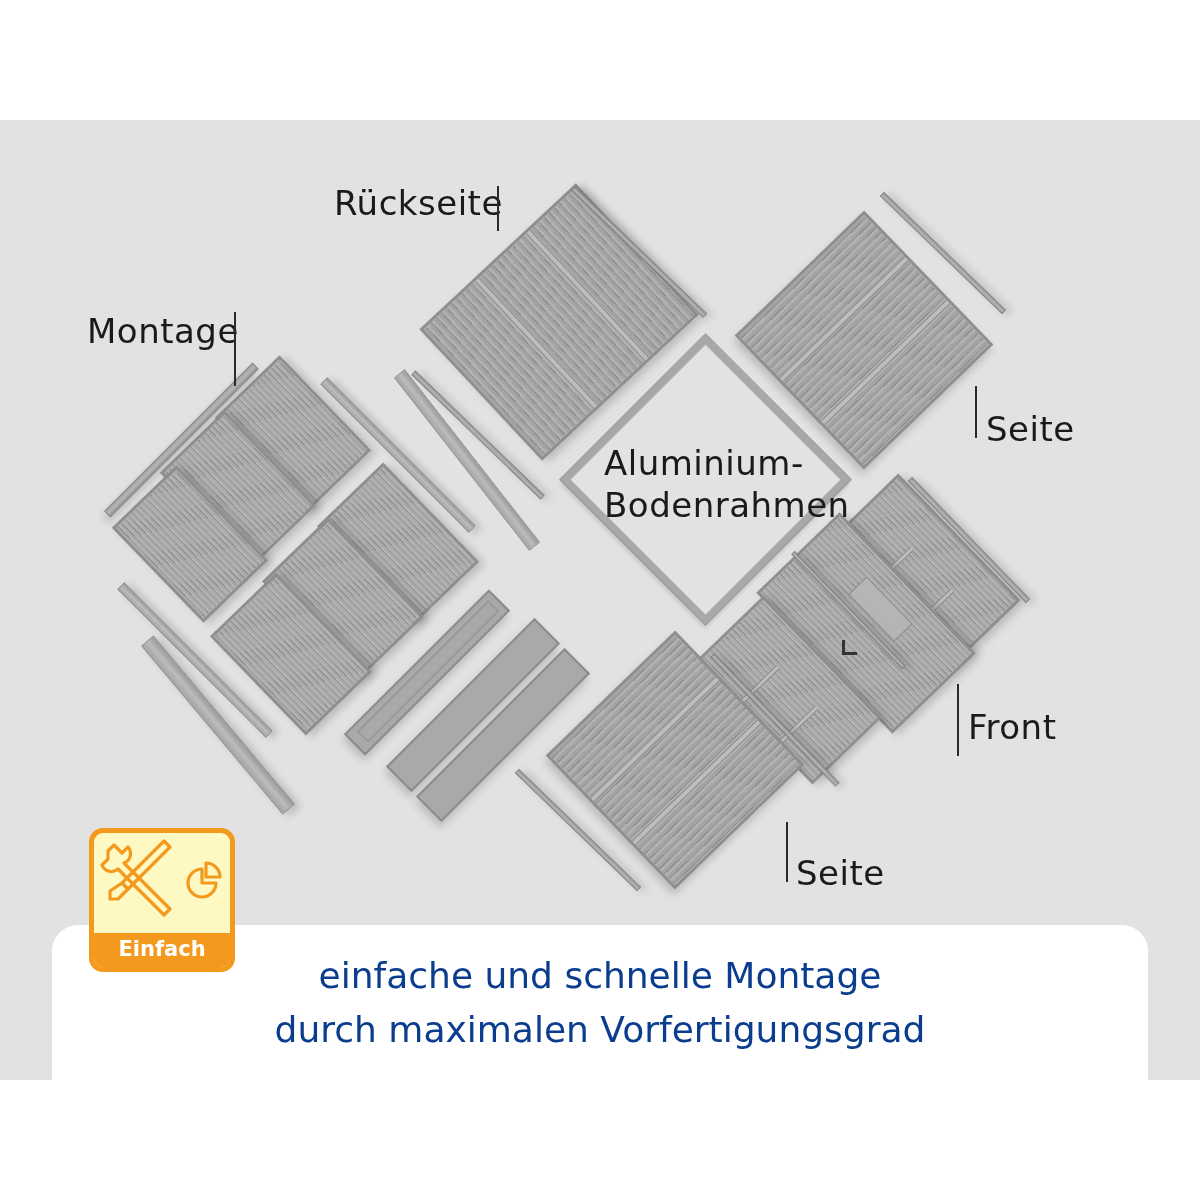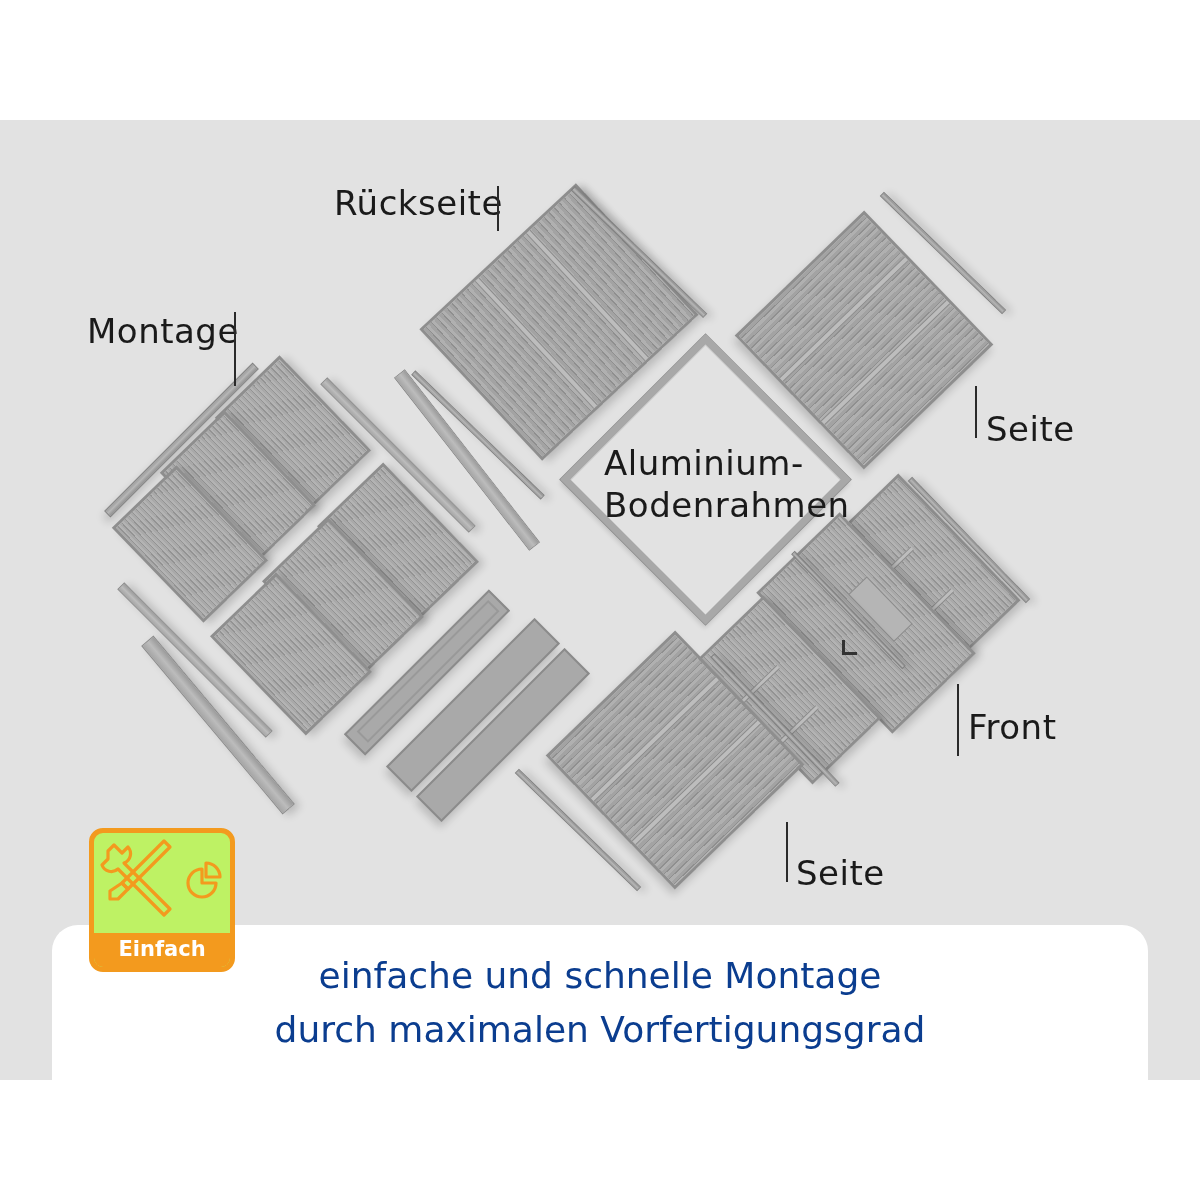--- a/index.html
+++ b/index.html
@@ -25,21 +25,21 @@
   .inner-frame { position:absolute; box-sizing:border-box; border:2px solid #979797; }
 
   .label { position:absolute; color:#1a1a1a; font-size:34px; letter-spacing:0.5px; line-height:1; white-space:nowrap; }
   .tick { position:absolute; width:2px; background:#2a2a2a; }
 
   .card { position:absolute; left:52px; top:925px; width:1096px; height:200px; background:#ffffff;
           border-radius:26px 26px 0 0; }
   .tagline { position:absolute; left:0; width:1200px; text-align:center; color:#0b3d8f; font-size:36px; line-height:1; }
 
   .badge { position:absolute; left:89px; top:828px; width:146px; height:144px; box-sizing:border-box;
-           border:5px solid #f39a1e; border-radius:14px; background:#bef264; overflow:hidden; }
+           border:5px solid #f39a1e; border-radius:14px; background:#fef9c3; overflow:hidden; }
   .badge-foot { position:absolute; left:0; right:0; bottom:0; height:34px; background:#f39a1e;
                 color:#ffffff; font-weight:bold; font-size:21px; text-align:center; line-height:33px; }
   .badge svg { position:absolute; left:0; top:0; }
 </style>
 </head>
 <body>
 
 <div class="bg"></div>
 
 <div class="stage">

